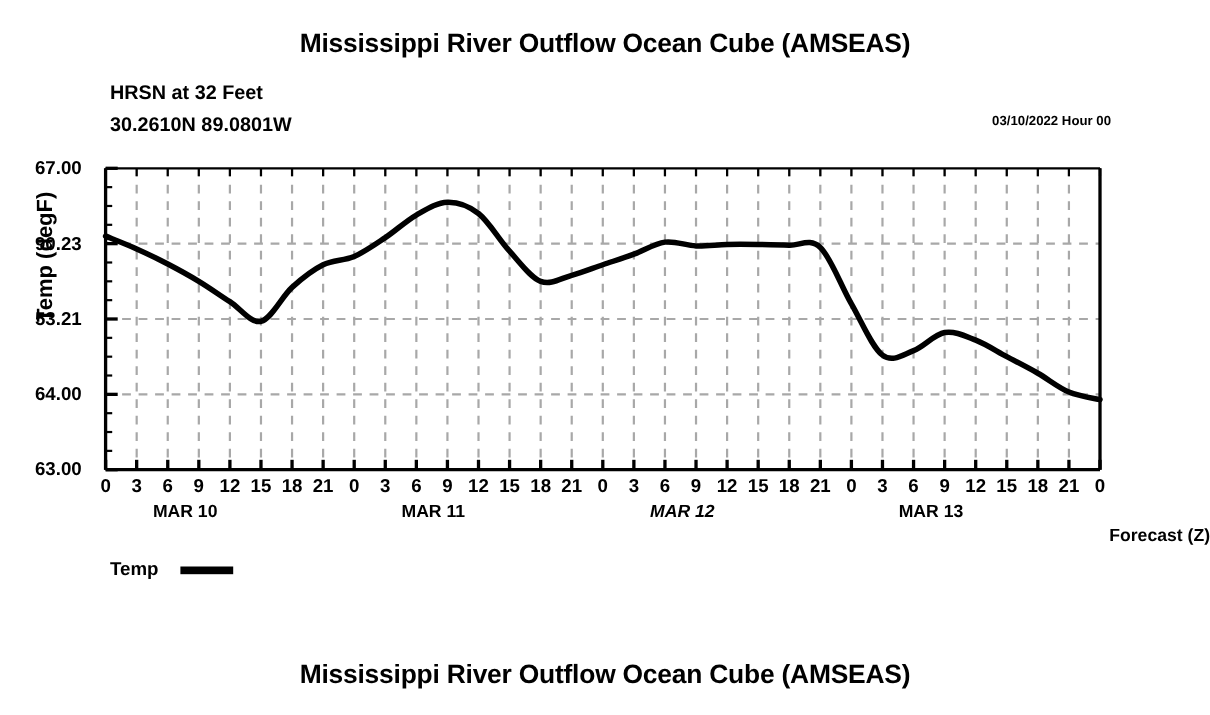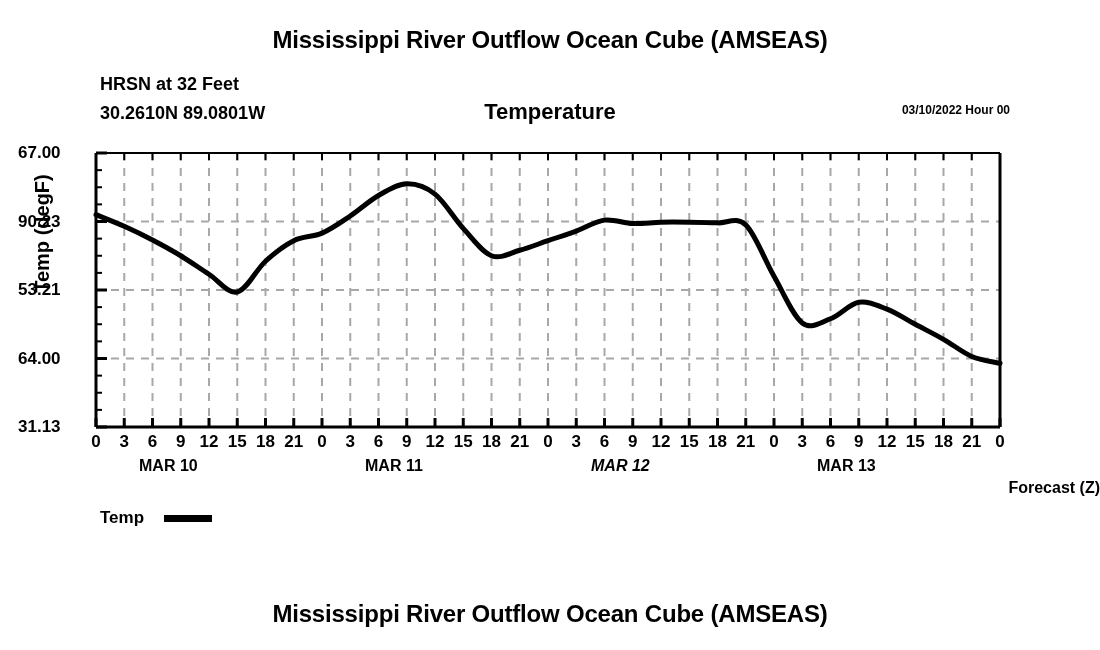--- a/index.html
+++ b/index.html
@@ -85,21 +85,21 @@
     width: 160px;
     text-align: center;
     font-size: 20px;
     font-weight: bold;
     transform: rotate(-90deg);
     transform-origin: 50% 50%;
   }
   .ytick-label {
     position: absolute;
     width: 70px;
-    text-align: left;
+    text-align: center;
     font-size: 17px;
     font-weight: bold;
   }
   .xtick-label {
     position: absolute;
     width: 40px;
     text-align: center;
     font-size: 17px;
     font-weight: bold;
   }
@@ -151,21 +151,20 @@
 </style>
 </head>
 <body>
 
 <div id="page">
 
   <div class="main-title">Mississippi River Outflow Ocean Cube (AMSEAS)</div>
 
   <div class="hdr-left-1">HRSN at 32 Feet</div>
   <div class="hdr-left-2">30.2610N  89.0801W</div>
-  <div class="hdr-center">Temperature</div>
   <div class="hdr-right">03/10/2022 Hour 00</div>
 
   <div class="plot-wrap">
     <svg class="svg-plot" width="1100" height="650">
       <g id="gridlines">
           <line x1="96" x2="1000" y1="221.5" y2="221.5" stroke="#a8a8a8" stroke-width="2" stroke-dasharray="8,7"></line>
           <line x1="96" x2="1000" y1="290" y2="290" stroke="#a8a8a8" stroke-width="2" stroke-dasharray="8,7"></line>
           <line x1="96" x2="1000" y1="358.5" y2="358.5" stroke="#a8a8a8" stroke-width="2" stroke-dasharray="8,7"></line>
           <line x1="124.25" x2="124.25" y1="153" y2="427" stroke="#a8a8a8" stroke-width="2" stroke-dasharray="8,7"></line>
           <line x1="152.5" x2="152.5" y1="153" y2="427" stroke="#a8a8a8" stroke-width="2" stroke-dasharray="8,7"></line>
@@ -291,21 +290,21 @@
       <line id="axis-right" x1="1000" y1="153" x2="1000" y2="427" stroke="#000" stroke-width="3"></line>
       <path id="series-path" fill="none" stroke="#000000" stroke-width="5" stroke-linecap="round" stroke-linejoin="round" d="M 96.00 214.65 C 100.71 216.59, 114.83 222.07, 124.25 226.29 C 133.67 230.52, 143.08 235.09, 152.50 239.99 C 161.92 244.90, 171.33 250.04, 180.75 255.75 C 190.17 261.46, 199.58 268.19, 209.00 274.24 C 218.42 280.30, 227.83 294.22, 237.25 292.06 C 246.67 289.89, 256.08 269.79, 265.50 261.23 C 274.92 252.67, 284.33 245.36, 293.75 240.68 C 303.17 236.00, 312.58 237.26, 322.00 233.15 C 331.42 229.04, 340.83 222.30, 350.25 216.02 C 359.67 209.74, 369.08 200.84, 378.50 195.47 C 387.92 190.10, 397.33 184.05, 406.75 183.83 C 416.17 183.60, 425.58 186.68, 435.00 194.10 C 444.42 201.52, 453.83 218.07, 463.25 228.35 C 472.67 238.62, 482.08 252.10, 491.50 255.75 C 500.92 259.40, 510.33 252.78, 519.75 250.27 C 529.17 247.76, 538.58 243.88, 548.00 240.68 C 557.42 237.48, 566.83 234.51, 576.25 231.09 C 585.67 227.67, 595.08 221.39, 604.50 220.13 C 613.92 218.87, 623.33 223.21, 632.75 223.56 C 642.17 223.90, 651.58 222.41, 661.00 222.19 C 670.42 221.96, 679.83 222.07, 689.25 222.19 C 698.67 222.30, 708.08 222.41, 717.50 222.87 C 726.92 223.33, 736.33 216.02, 745.75 224.92 C 755.17 233.83, 764.58 259.97, 774.00 276.30 C 783.42 292.63, 792.83 315.80, 802.25 322.88 C 811.67 329.96, 821.08 322.20, 830.50 318.77 C 839.92 315.35, 849.33 303.93, 858.75 302.33 C 868.17 300.73, 877.58 305.53, 887.00 309.18 C 896.42 312.83, 905.83 319.23, 915.25 324.25 C 924.67 329.27, 934.08 333.95, 943.50 339.32 C 952.92 344.69, 962.33 352.45, 971.75 356.44 C 981.17 360.44, 995.29 362.15, 1000.00 363.30"></path>
     </svg>
 
     <div class="ylabel">Temp (degF)</div>
     <div id="ytick-labels">
         <div class="ytick-label" style="left: 18px; top: 143px;">67.00</div>
         <div class="ytick-label" style="left: 18px; top: 211.5px;">90.23</div>
         <div class="ytick-label" style="left: 18px; top: 280px;">53.21</div>
         <div class="ytick-label" style="left: 18px; top: 348.5px;">64.00</div>
-        <div class="ytick-label" style="left: 18px; top: 417px;">31.13</div>
+        <div class="ytick-label" style="left: 18px; top: 417px;">63.00</div>
       </div>
     <div id="xtick-labels">
         <div class="xtick-label" style="left: 76px; top: 432px;">0</div>
         <div class="xtick-label" style="left: 104.25px; top: 432px;">3</div>
         <div class="xtick-label" style="left: 132.5px; top: 432px;">6</div>
         <div class="xtick-label" style="left: 160.75px; top: 432px;">9</div>
         <div class="xtick-label" style="left: 189px; top: 432px;">12</div>
         <div class="xtick-label" style="left: 217.25px; top: 432px;">15</div>
         <div class="xtick-label" style="left: 245.5px; top: 432px;">18</div>
         <div class="xtick-label" style="left: 273.75px; top: 432px;">21</div>

